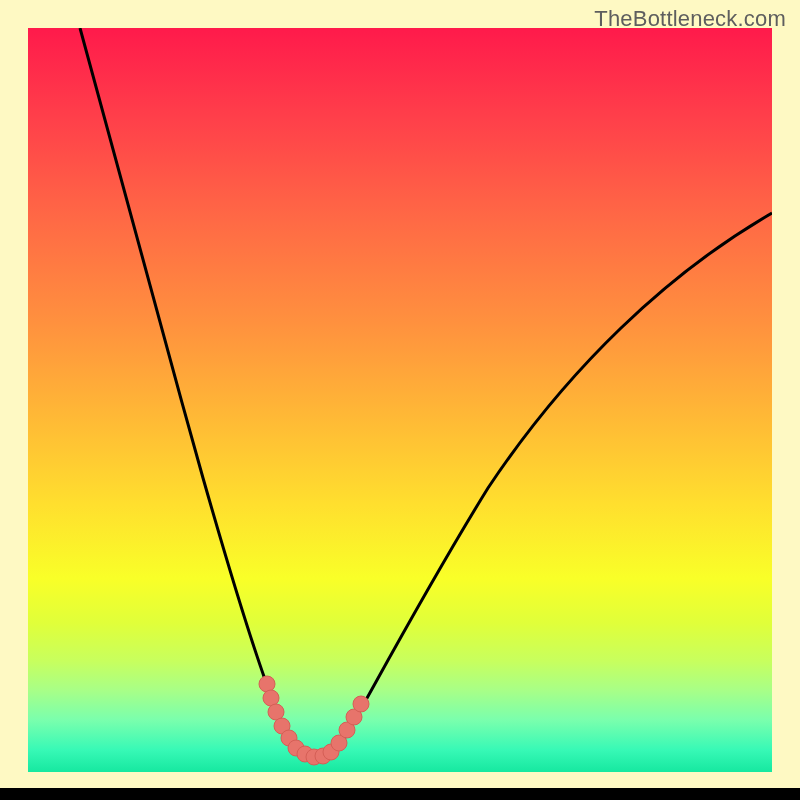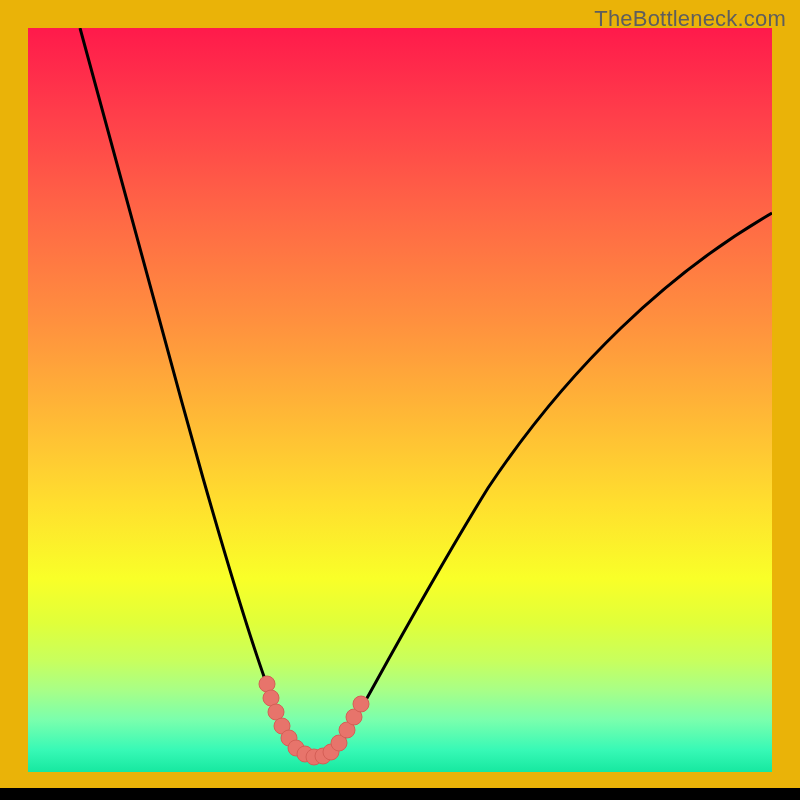--- a/index.html
+++ b/index.html
@@ -10,21 +10,21 @@
     overflow: hidden;
     background: #000;
     font-family: Arial, Helvetica, sans-serif;
   }
   .frame {
     position: absolute;
     left: 0;
     top: 0;
     width: 800px;
     height: 788px;
-    background: #eab308;
+    background: #fef9c3;
   }
   .plot {
     position: absolute;
     left: 28px;
     top: 28px;
     width: 744px;
     height: 744px;
     background: linear-gradient(
       to bottom,
       #ff1a4b 0%,

